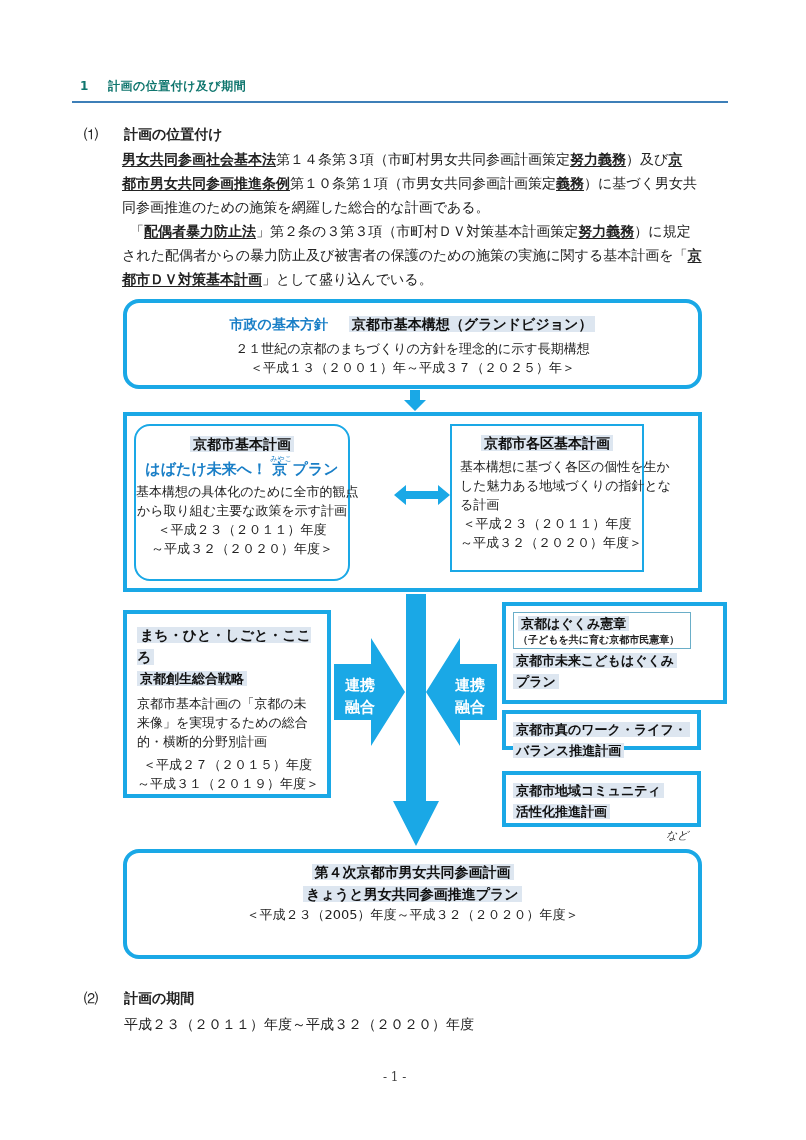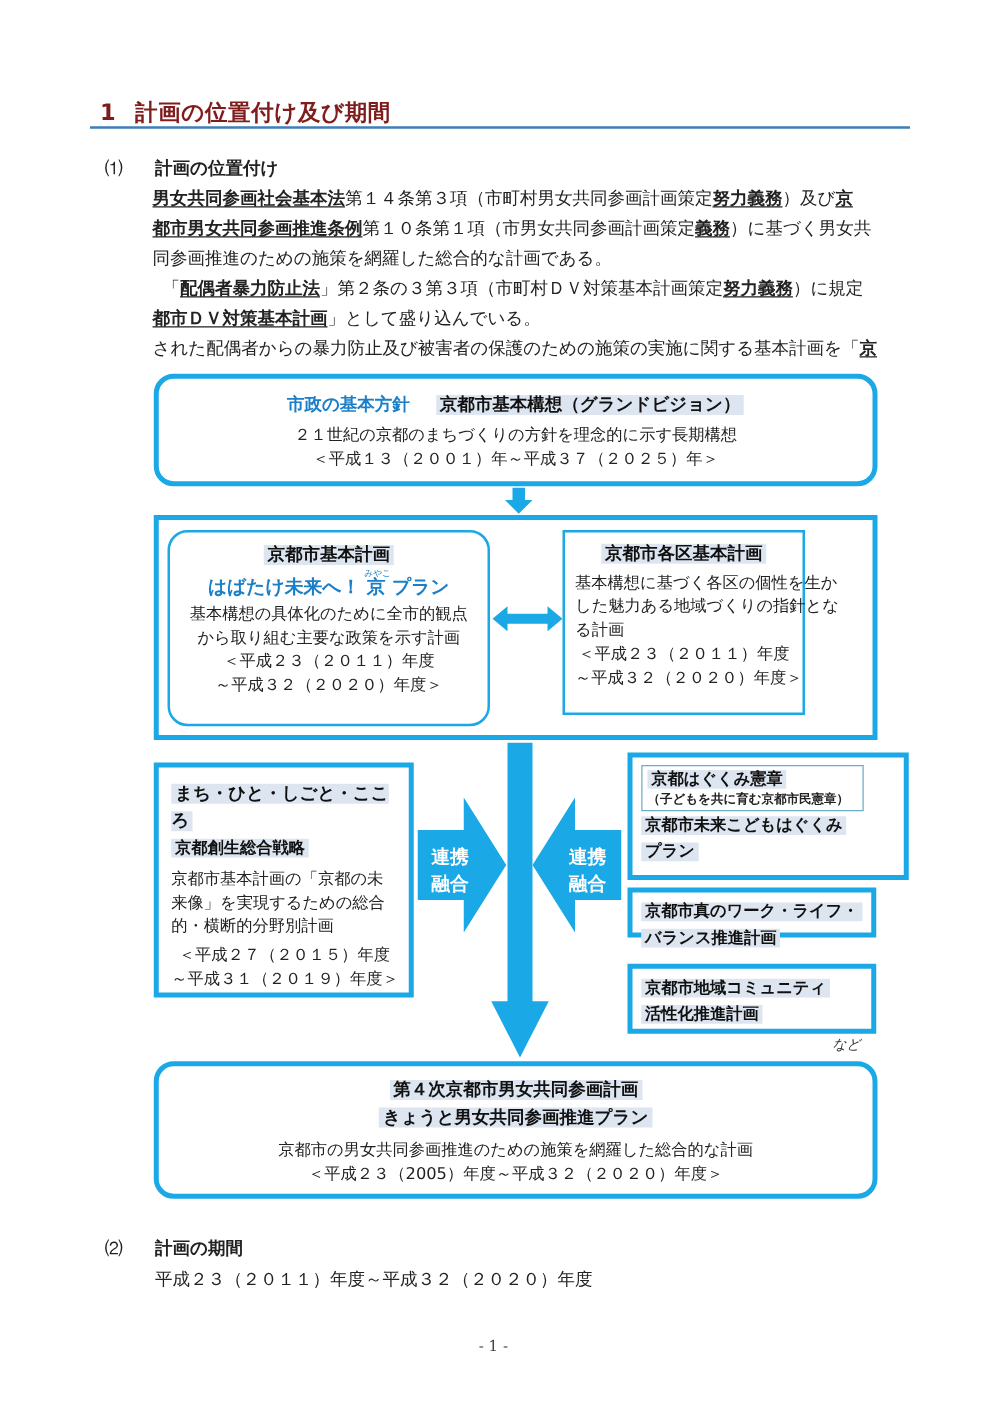--- a/index.html
+++ b/index.html
@@ -1,20 +1,20 @@
 <!DOCTYPE html>
 <html><head>
 <meta charset="utf-8">
 <style>
   * { box-sizing: border-box; margin: 0; padding: 0; }
   html, body { width: 806px; height: 1140px; background: #ffffff; }
   body { position: relative; font-family: "DejaVu Sans", "Liberation Sans", sans-serif; color: #222; overflow: hidden; }
   .abs { position: absolute; }
 
-  .sec-title { left: 80px; top: 78px; font-size: 18px; font-weight: bold; color: #7f1d1d; letter-spacing: 0.5px; white-space: nowrap; }
+  .sec-title { left: 80px; top: 78px; font-size: 12px; font-weight: bold; color: #0f766e; letter-spacing: 0.5px; white-space: nowrap; }
   .sec-title .num { display: inline-block; width: 28px; }
   .sec-rule { left: 72px; top: 101px; width: 656px; height: 2px; background: #3d7fb8; }
 
   .sub-head { font-size: 14px; font-weight: bold; color: #222; white-space: nowrap; }
   .sub-head .num { display: inline-block; width: 40px; font-weight: normal; }
 
   .para { left: 100px; width: 630px; font-family: "DejaVu Serif", "Liberation Serif", serif; font-size: 14px; line-height: 24px; color: #222; }
   .para .line { display: block; white-space: nowrap; height: 24px; }
   .para b { font-family: "DejaVu Sans", "Liberation Sans", sans-serif; text-decoration: underline; text-underline-offset: 2px; }
 
@@ -44,41 +44,41 @@
 </div>
 
 <div class="abs para" style="top:147px;">
   <span class="line" style="padding-left:22px;"><b>男女共同参画社会基本法</b><span>第１４条第３項（市町村男女共同参画計画策定</span><b>努力義務</b><span>）及び</span><b>京</b></span>
   <span class="line" style="padding-left:22px;"><b>都市男女共同参画推進条例</b><span>第１０条第１項（市男女共同参画計画策定</span><b>義務</b><span>）に基づく男女共</span></span>
   <span class="line" style="padding-left:22px;">同参画推進のための施策を網羅した総合的な計画である。</span>
 </div>
 
 <div class="abs para" style="top:219px;">
   <span class="line" style="padding-left:30px;"><span>「</span><b>配偶者暴力防止法</b><span>」第２条の３第３項（市町村ＤＶ対策基本計画策定</span><b>努力義務</b><span>）に規定</span></span>
+  <span class="line" style="padding-left:22px;"><span>された配偶者からの暴力防止及び被害者の保護のための施策の実施に関する基本計画を「</span><b>京</b></span>
   <span class="line" style="padding-left:22px;"><b>都市ＤＶ対策基本計画</b><span>」として盛り込んでいる。</span></span>
-  <span class="line" style="padding-left:22px;"><span>された配偶者からの暴力防止及び被害者の保護のための施策の実施に関する基本計画を「</span><b>京</b></span>
 </div>
 
 <div class="box center" style="left:123px; top:299px; width:579px; height:90px; padding-top:10px;">
   <div style="font-size:14px; line-height:22px;">
     <span class="blue">市政の基本方針</span>
     <span style="display:inline-block;width:12px;"></span>
     <span class="bt hl">京都市基本構想（グランドビジョン）</span>
   </div>
   <div class="small" style="margin-top:4px;">２１世紀の京都のまちづくりの方針を理念的に示す長期構想</div>
   <div class="small">＜平成１３（２００１）年～平成３７（２０２５）年＞</div>
 </div>
 
 <svg class="abs" style="left:403px; top:390px;" width="24" height="22">
   <polygon points="7,0 17,0 17,10 23,10 12,21 1,10 7,10" fill="#1aa8e6"></polygon>
 </svg>
 
 <div class="box" style="left:123px; top:412px; width:579px; height:180px;"></div>
 
-<div class="box thin center" style="left:134px; top:424px; width:258px; height:157px; padding-top:8px;">
+<div class="box thin center" style="left:134px; top:424px; width:216px; height:157px; padding-top:8px;">
   <div style="font-size:14px; line-height:20px;"><span class="bt hl">京都市基本計画</span></div>
   <div style="font-size:15px; line-height:22px; margin-top:4px; position:relative;" class="blue">
     <span>はばたけ未来へ！</span>
     <span style="position:relative; display:inline-block;">
       <span style="position:absolute; left:-2px; top:-10px; font-size:7px; font-weight:normal; white-space:nowrap;">みやこ</span>
       <span>京</span>
     </span>
     <span>プラン</span>
   </div>
   <div class="small" style="margin-top:2px;">
@@ -159,21 +159,20 @@
     <span class="line"><span class="bt hl">京都市地域コミュニティ</span></span>
     <span class="line"><span class="bt hl">活性化推進計画</span></span>
   </div>
 </div>
 
 <div class="abs nado" style="left:666px; top:828px;">など</div>
 
 <div class="box center" style="left:123px; top:849px; width:579px; height:110px; padding-top:8px;">
   <div style="font-size:14px; line-height:22px;"><span class="bt hl">第４次京都市男女共同参画計画</span></div>
   <div style="font-size:14px; line-height:22px;"><span class="bt hl">きょうと男女共同参画推進プラン</span></div>
-  <div class="small" style="margin-top:6px;">京都市の男女共同参画推進のための施策を網羅した総合的な計画</div>
   <div class="small">＜平成２３（2005）年度～平成３２（２０２０）年度＞</div>
 </div>
 
 <div class="abs sub-head" style="left:84px; top:990px;">
   <span class="num">⑵</span><span>計画の期間</span>
 </div>
 <div class="abs" style="left:124px; top:1013px; font-size:14px; line-height:22px; white-space:nowrap;">平成２３（２０１１）年度～平成３２（２０２０）年度</div>
 
 <div class="abs pagenum" style="left:383px; top:1070px;">- 1 -</div>
 

